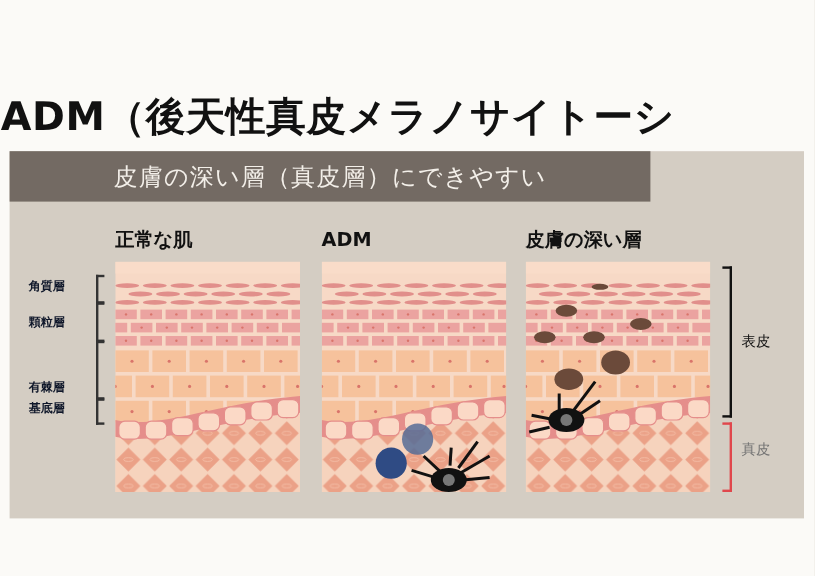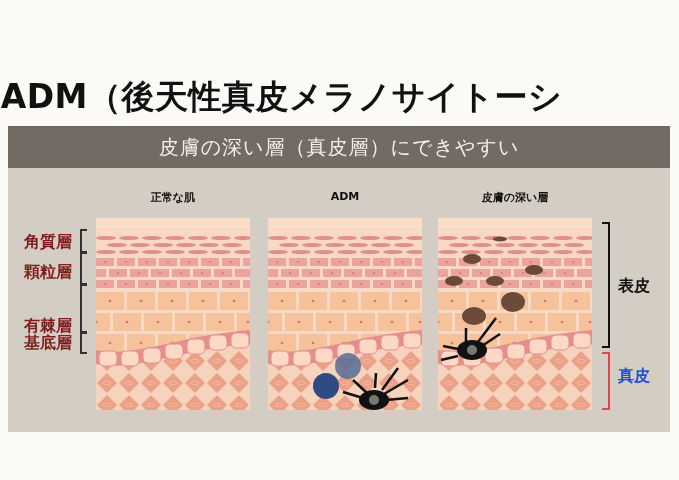--- a/index.html
+++ b/index.html
@@ -1,26 +1,26 @@
 <!DOCTYPE html>
 <html><head>
 <meta charset="utf-8">
 <style>
   html,body{margin:0;padding:0;}
   body{width:679px;height:480px;background:#fbfaf7;position:relative;overflow:hidden;font-family:"DejaVu Sans","Liberation Sans",sans-serif;}
   .title{position:absolute;left:0;top:50px;width:563px;text-align:center;font-size:33px;font-weight:bold;color:#111;letter-spacing:0.5px;margin-top:25px;}
   .box{position:absolute;left:8px;top:126px;width:662px;height:306px;background:#d4cdc3;}
-  .banner{position:absolute;left:8px;top:126px;width:662px;height:42px;background:#736a63;color:#f3efe9;font-family:"DejaVu Serif","Liberation Serif",serif;font-size:20px;text-align:center;line-height:42px;letter-spacing:1px;}
-  .col-title{position:absolute;top:190px;font-size:11px;font-weight:bold;color:#111;text-align:center;width:154px;}
+  .banner{position:absolute;left:8px;top:126px;width:534px;height:42px;background:#736a63;color:#f3efe9;font-family:"DejaVu Serif","Liberation Serif",serif;font-size:20px;text-align:center;line-height:42px;letter-spacing:1px;}
+  .col-title{position:absolute;top:190px;font-size:16px;font-weight:bold;color:#111;text-align:left;width:154px;}
   .panel{position:absolute;top:218px;width:154px;height:192px;overflow:hidden;}
   .panel svg{display:block;}
-  .layer-label{position:absolute;left:24px;font-size:16px;color:#7f1d1d;font-weight:bold;}
+  .layer-label{position:absolute;left:24px;font-size:10px;color:#0f172a;font-weight:bold;}
   .bracket{position:absolute;border:2px solid #333;border-right:none;width:5px;left:80px;}
   .side-bracket{position:absolute;border:2px solid;border-left:none;width:6px;left:602px;}
-  .side-label{position:absolute;left:618px;font-size:16px;font-weight:bold;}
+  .side-label{position:absolute;left:618px;font-size:12px;font-weight:normal;}
 </style>
 </head>
 <body>
 
 <div class="title">ADM（後天性真皮メラノサイトーシス）</div>
 
 <div class="box"></div>
 <div class="banner">皮膚の深い層（真皮層）にできやすい</div>
 
 <div class="col-title" style="left:96px">正常な肌</div>
@@ -216,13 +216,13 @@
         <path d="M44 128 L62 116"></path>
     </g>
     <ellipse cx="34" cy="132" rx="15" ry="10" fill="#111"></ellipse>
     <circle cx="34" cy="132" r="5" fill="#777"></circle>
   </svg>
 </div>
 
 <div class="side-bracket" style="top:222px;height:122px;border-color:#111"></div>
 <div class="side-label" style="top:276px;color:#111">表皮</div>
 <div class="side-bracket" style="top:352px;height:54px;border-color:#e0474c"></div>
-<div class="side-label" style="top:366px;color:#1d4ed8">真皮</div>
+<div class="side-label" style="top:366px;color:#737373">真皮</div>
 
 </body></html>

